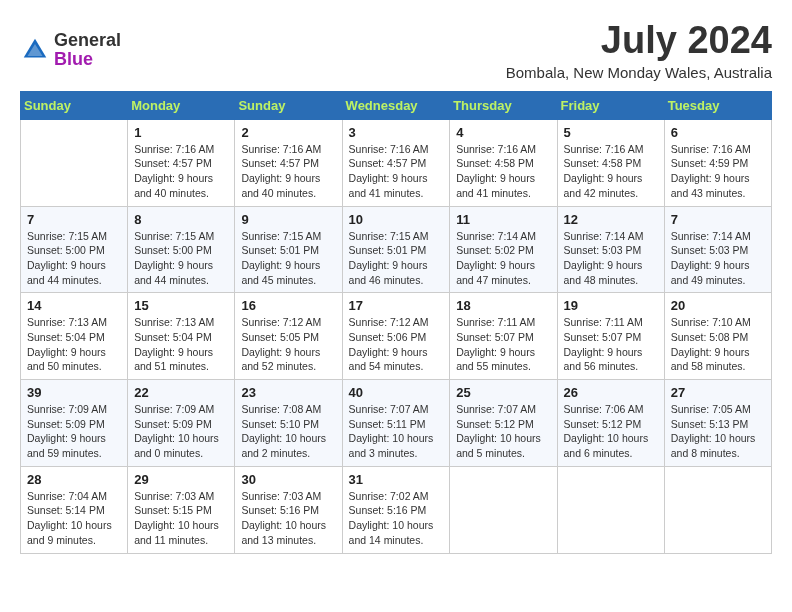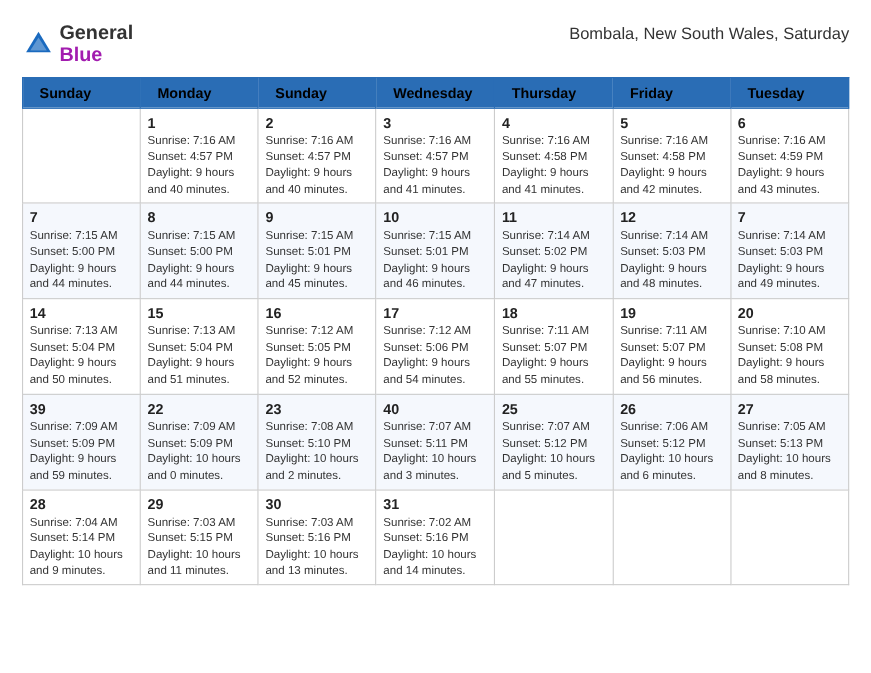--- a/index.html
+++ b/index.html
@@ -6,21 +6,21 @@
     body {
       font-family: Arial, sans-serif;
       background: #fff;
       width: 792px;
       min-height: 612px;
       padding: 20px;
     }
     .header {
       display: flex;
       justify-content: space-between;
-      align-items: flex-start;
+      align-items: center;
       margin-bottom: 10px;
     }
     .logo {
       display: flex;
       align-items: center;
       gap: 4px;
     }
     .logo-text {
       font-size: 18px;
       font-weight: bold;
@@ -46,23 +46,23 @@
       color: #333;
       margin-top: 2px;
     }
     .calendar {
       width: 100%;
       border-collapse: collapse;
       border: 1px solid #ccc;
     }
     .calendar th {
       background: #2a6db5;
-      color: #000000;
+      color: #bef264;
       text-align: left;
-      padding: 6px 15px;
+      padding: 6px 3px;
       font-size: 13px;
       border: 1px solid #2a6db5;
     }
     .calendar td {
       vertical-align: top;
       padding: 5px 6px;
       border: 1px solid #ccc;
       width: 108px;
       min-height: 80px;
       background: #fff;
@@ -92,21 +92,22 @@
     <svg class="logo-icon" viewBox="0 0 40 40" xmlns="http://www.w3.org/2000/svg">
       <polygon points="20,5 35,30 5,30" fill="#1a6abf"></polygon>
       <polygon points="20,12 30,28 10,28" fill="#fff" opacity="0.3"></polygon>
     </svg>
     <div class="logo-text">
       <span class="logo-general">General</span><br>
       <span class="logo-blue">Blue</span>
     </div>
   </div>
   <div class="title-block">
-    <div class="location">Bombala, New South Wales, Saturday</div>
+    <div class="month-title">July 2024</div>
+    <div class="location">Bombala, New Monday Wales, Australia</div>
   </div>
 </div>
 
 <table class="calendar">
   <thead>
     <tr>
     <th>Sunday</th>
         <th>Monday</th>
         <th>Sunday</th>
         <th>Wednesday</th>

